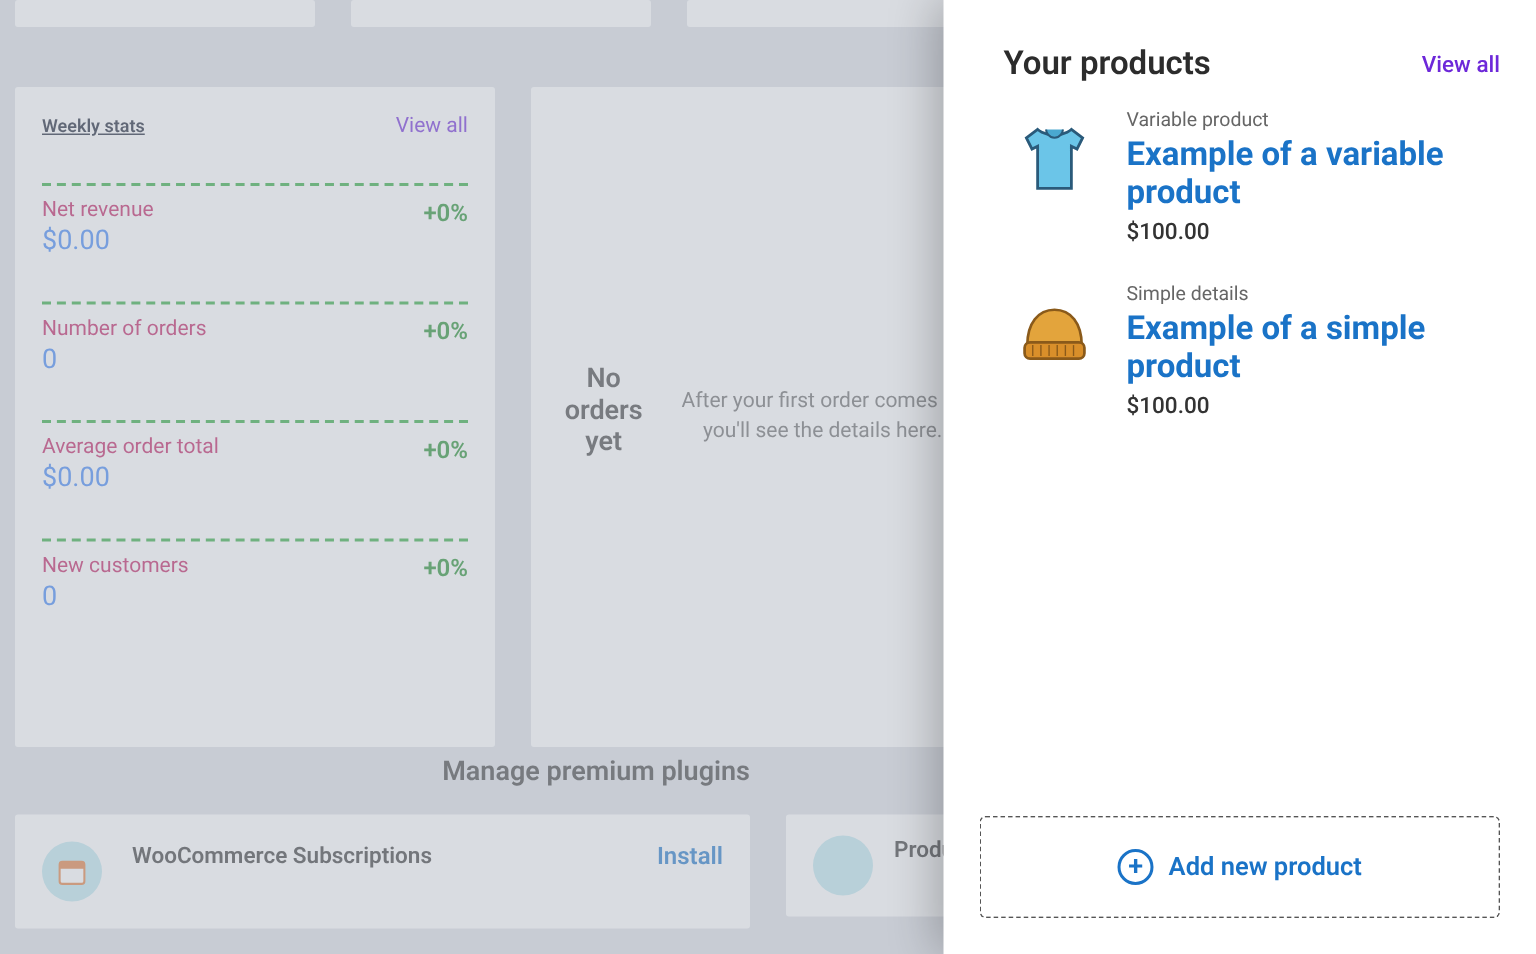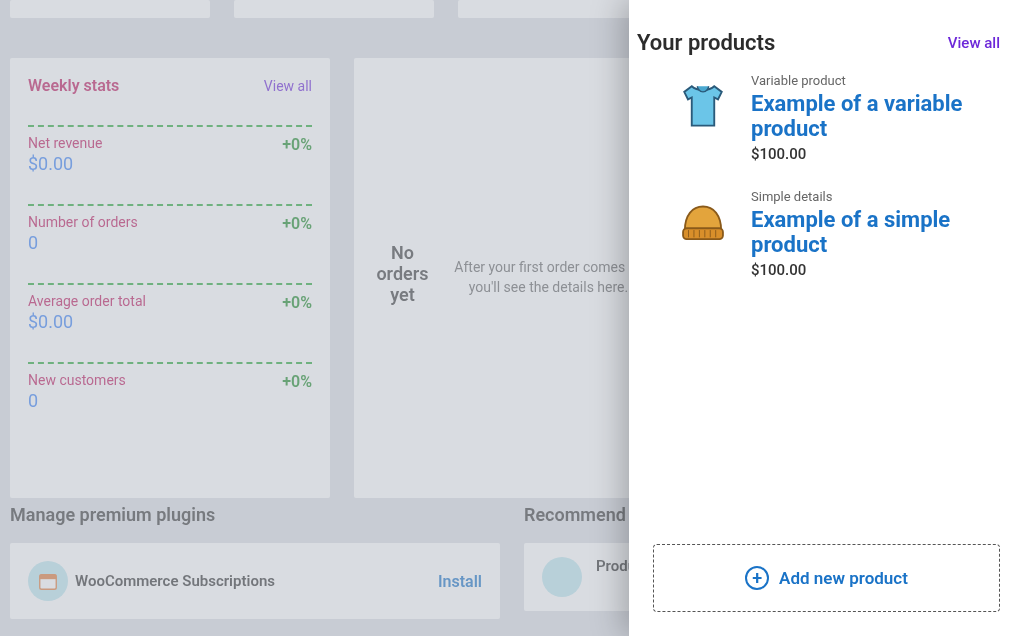--- a/index.html
+++ b/index.html
@@ -46,23 +46,24 @@
       padding: 18px 18px 18px 18px;
       min-height: 440px;
     }
     .card-header {
       display: flex;
       justify-content: space-between;
       align-items: center;
       margin-bottom: 30px;
     }
     .card-title {
-      font-size: 16px;
-      font-weight: 600;
-      color: #be185d;
+      font-size: 12px;
+      font-weight: 600;
+      color: #0f172a;
+      text-decoration: underline;
     }
     .view-all-link {
       color: #6d28d9;
       font-size: 14px;
       text-decoration: none;
       cursor: pointer;
     }
     .stat-divider {
       border-top: 2px dashed #2aa83b;
       margin-bottom: 8px;
@@ -112,28 +113,28 @@
       display: grid;
       grid-template-columns: 1fr 1fr;
       gap: 24px;
       padding: 6px 10px 0 10px;
     }
     .section-title {
       font-size: 18px;
       font-weight: 600;
       color: #3a3a3a;
       margin-bottom: 18px;
+      text-align: right;
     }
     .plugin-card {
       background: #fff;
       border-radius: 2px;
       padding: 18px;
       display: flex;
-      align-items: center;
-      gap: 7px;
+      gap: 20px;
     }
     .plugin-icon {
       width: 40px;
       height: 40px;
       border-radius: 50%;
       background: #bde6ee;
       display: flex;
       align-items: center;
       justify-content: center;
       flex-shrink: 0;
@@ -160,21 +161,21 @@
       background: #fff;
       z-index: 10;
       box-shadow: -6px 0 30px rgba(0,0,0,0.25);
       display: flex;
       flex-direction: column;
     }
     .panel-header {
       display: flex;
       justify-content: space-between;
       align-items: center;
-      padding: 30px 24px 18px 8px;
+      padding: 30px 24px 18px 40px;
     }
     .panel-title {
       font-size: 22px;
       font-weight: 600;
       color: #2c2c2c;
     }
     .product-list {
       padding: 0 42px;
       flex: 1;
     }

